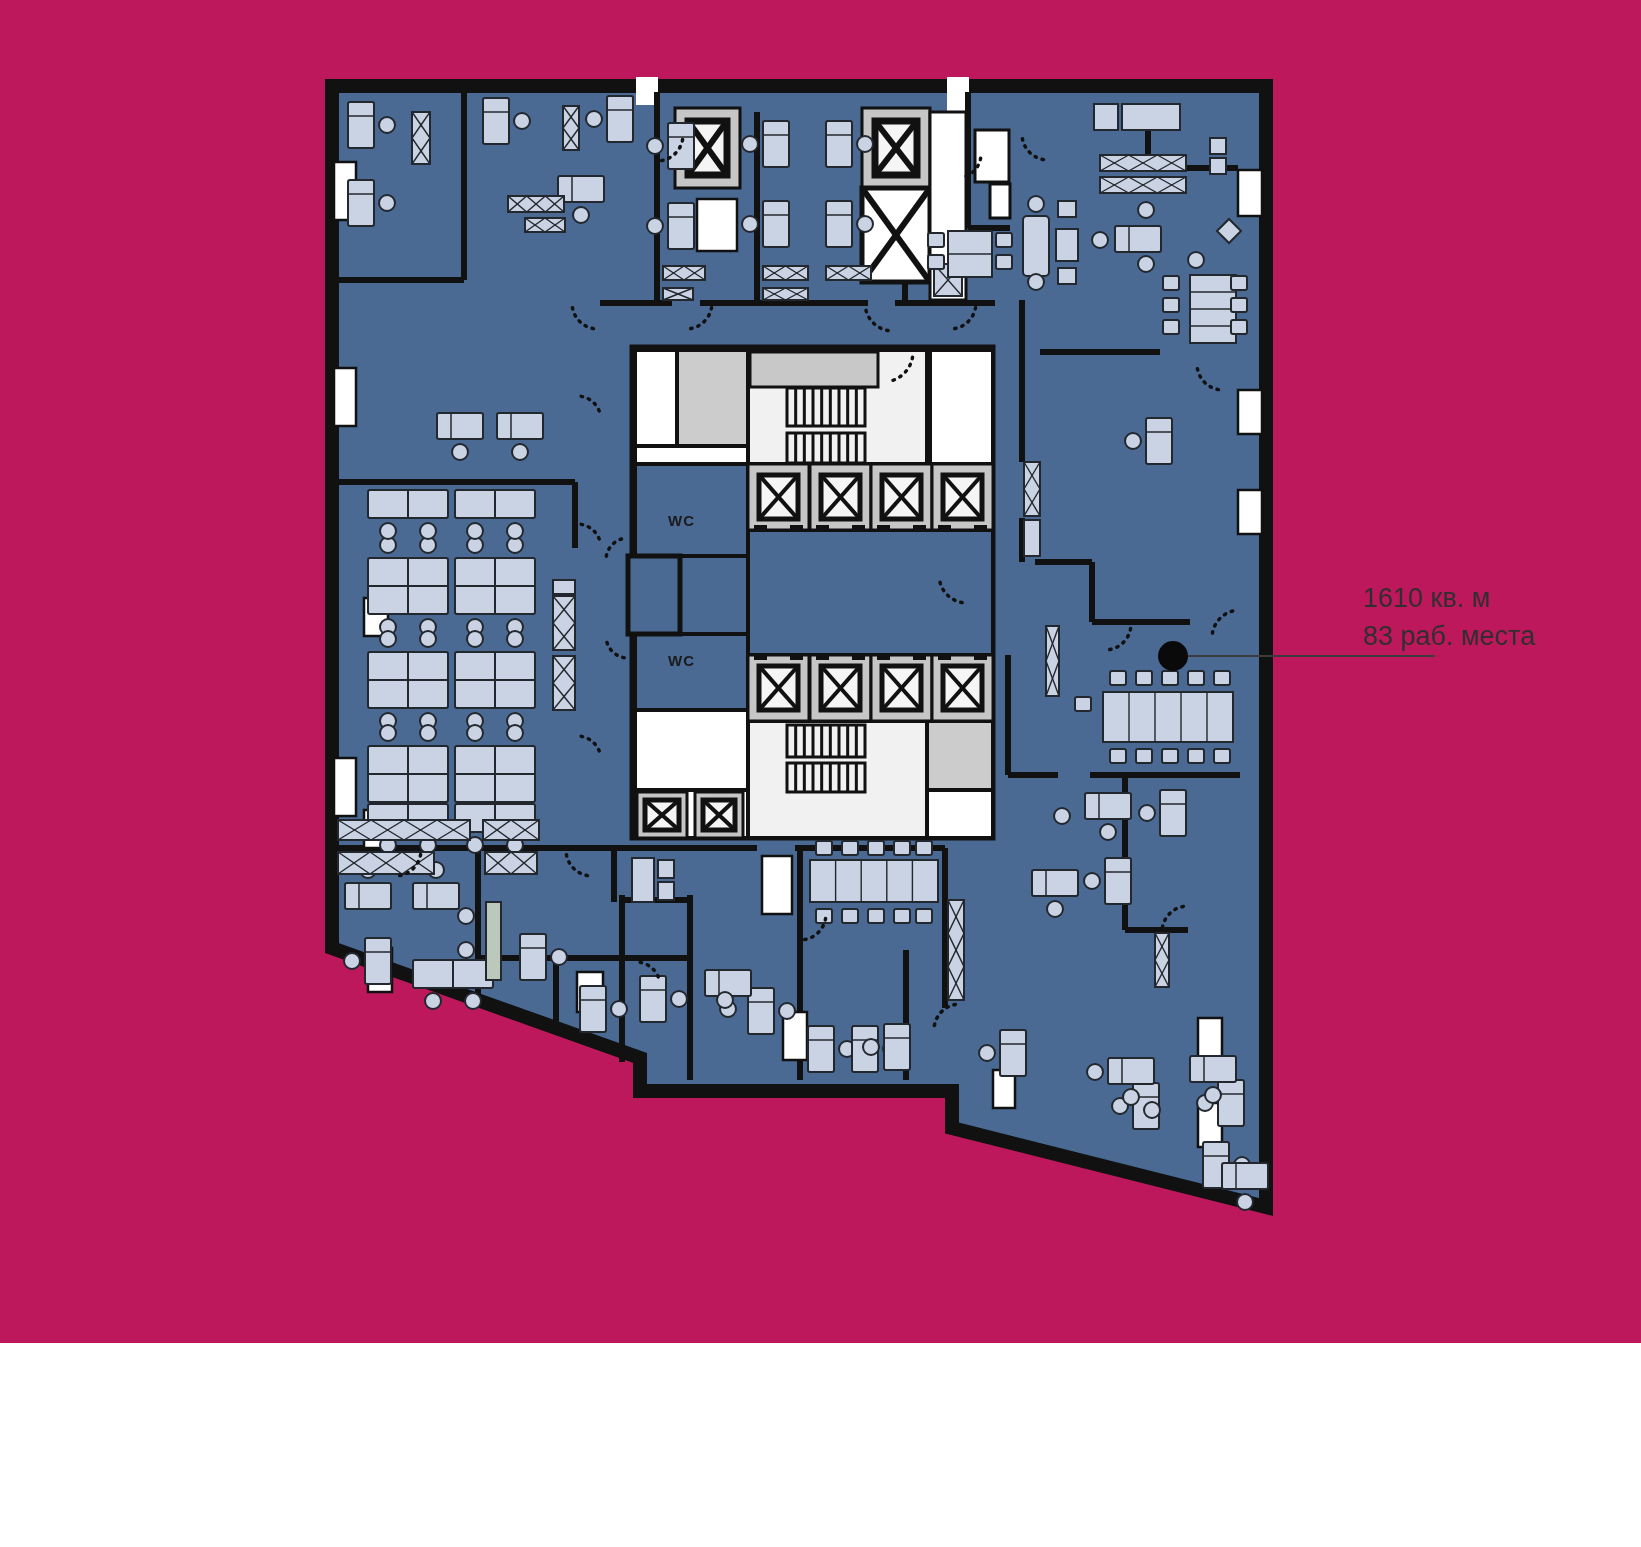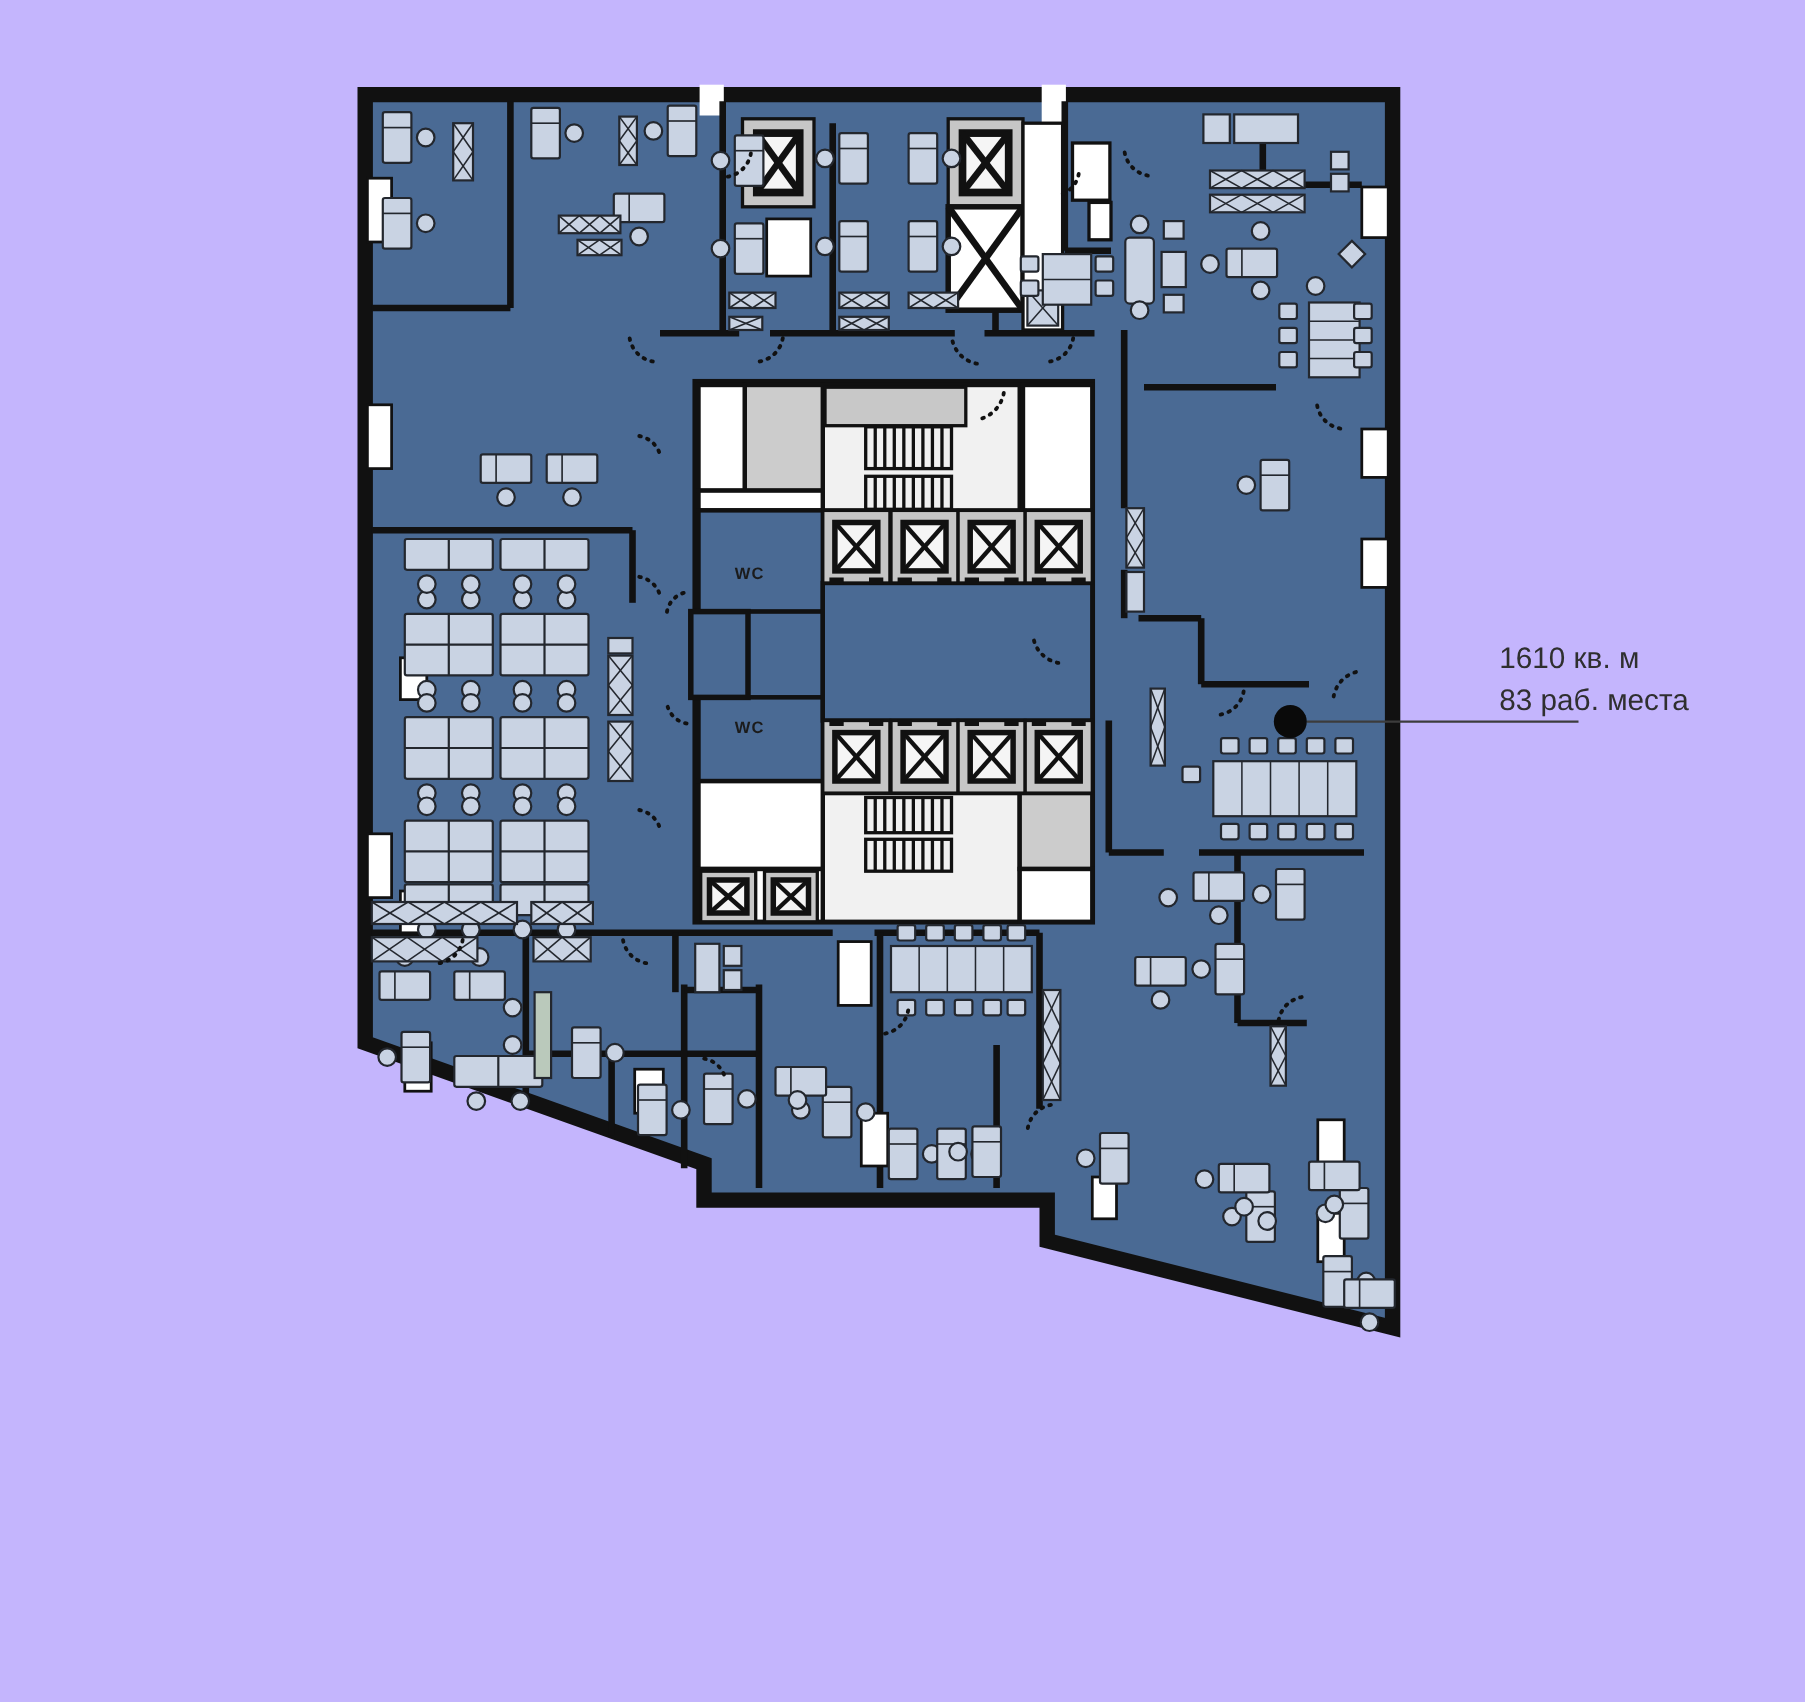--- a/index.html
+++ b/index.html
@@ -1,16 +1,16 @@
 <!DOCTYPE html>
 <html><head>
 <meta charset="utf-8">
 <style>
   html,body{margin:0;padding:0;background:#ffffff;}
-  .stage{width:1641px;height:1547px;position:relative;background:#c4b5fd;overflow:hidden;}
+  .stage{width:1641px;height:1343px;position:relative;background:#be185d;overflow:hidden;}
   svg{display:block;}
   text{font-family:"Liberation Sans", sans-serif;}
   .wc-label{font-weight:bold;font-size:15px;fill:#1b1b1b;letter-spacing:1px;}
   .anno{font-size:27px;fill:#2f2f2f;font-weight:500;}
 </style>
 </head>
 <body>
 
 <div class="stage">
   <svg id="plan-svg" width="1641" height="1547" viewBox="0 0 1641 1547">

